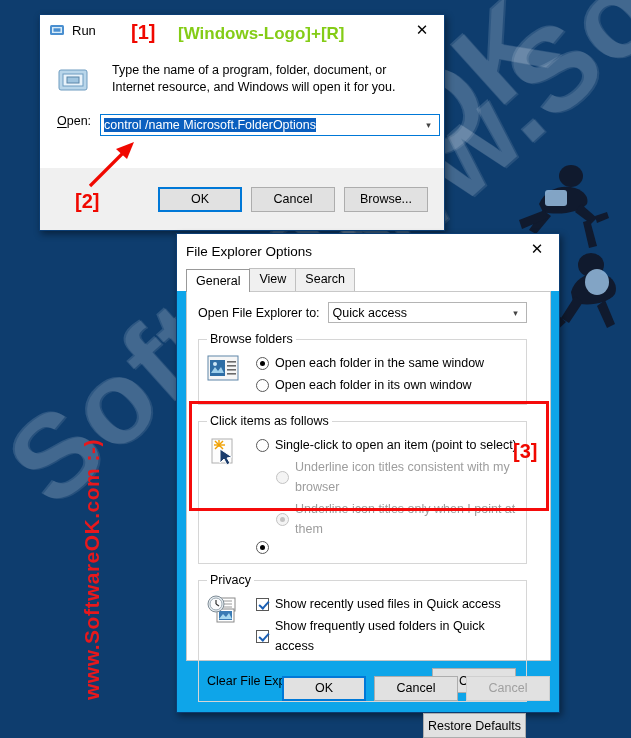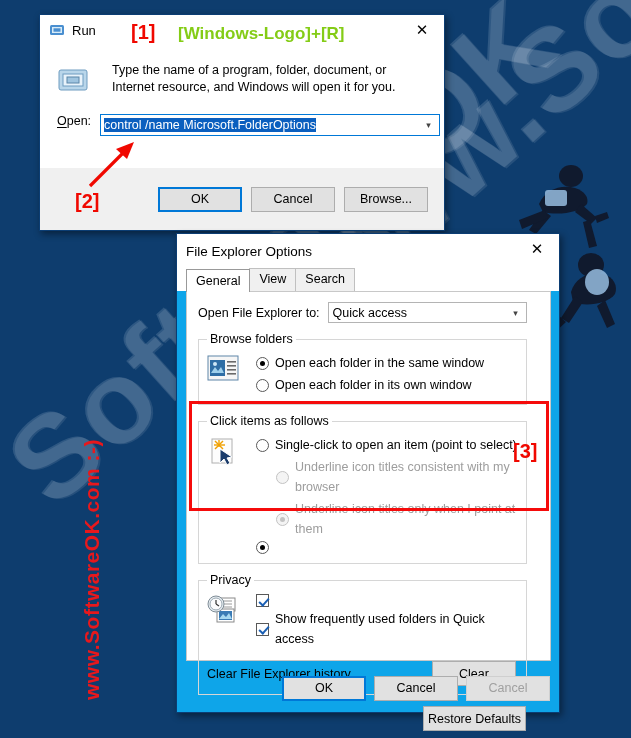--- a/index.html
+++ b/index.html
@@ -546,20 +546,21 @@
           <rect x="12" y="16" width="13" height="9" fill="#3b7bb5"></rect>
           <path d="M12 24 l4-5 3 3 3-4 3 6 z" fill="#a8d8f0"></path>
           <circle cx="9" cy="9" r="8" fill="#e8eef2" stroke="#7e8c96"></circle>
           <circle cx="9" cy="9" r="6" fill="#fbfcfd" stroke="#9aa8b2"></circle>
           <line x1="9" y1="9" x2="9" y2="5" stroke="#333" stroke-width="1.2"></line>
           <line x1="9" y1="9" x2="12" y2="11" stroke="#333" stroke-width="1.2"></line>
         </svg>
         <div class="opts">
           <div class="opt">
             <span class="check on"></span>
+            <span>Show recently used files in Quick access</span>
           </div>
           <div class="opt">
             <span class="check on"></span>
             <span>Show frequently used folders in Quick access</span>
           </div>
         </div>
       </div>
       <div class="privacy-row">
         <div class="lbl">Clear File Explorer history</div>
         <div class="btn">Clear</div>

